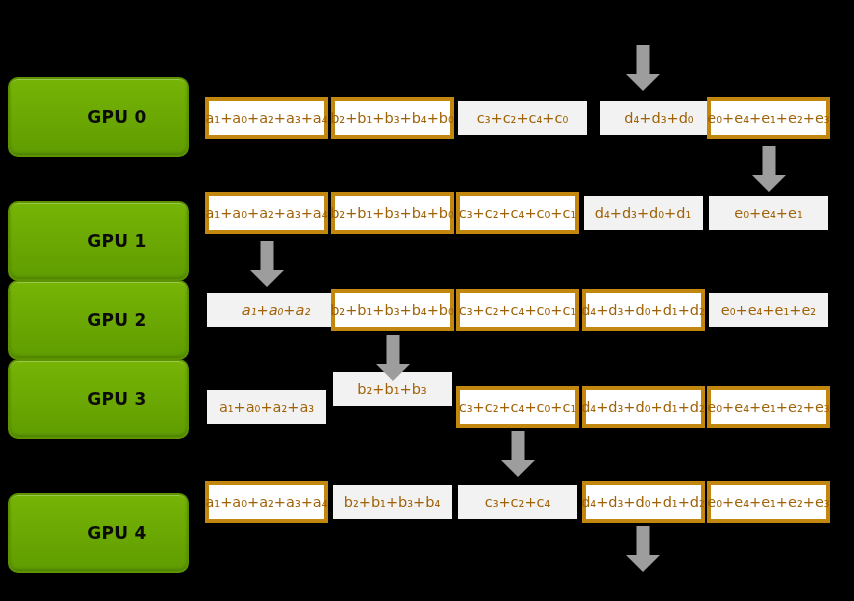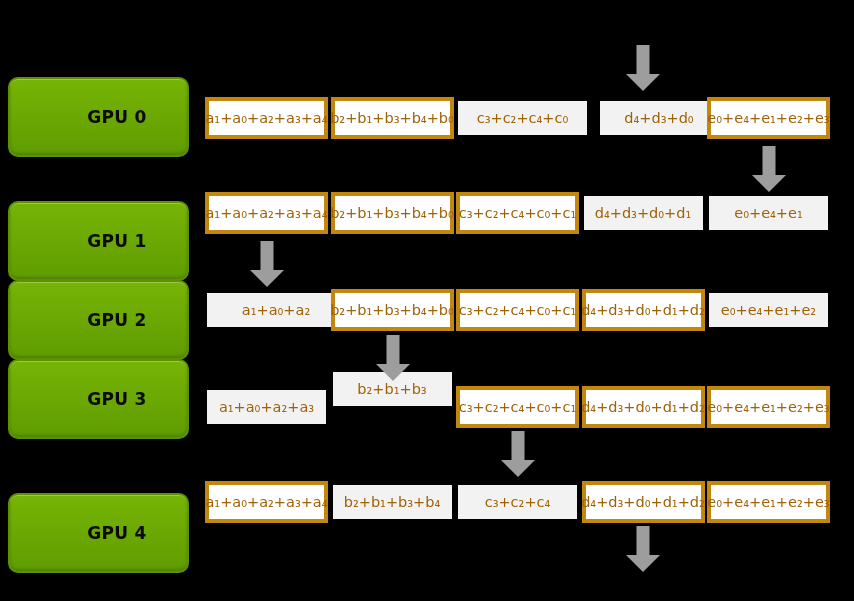--- a/index.html
+++ b/index.html
@@ -104,21 +104,21 @@
       </div>
       <div class="cell hl" style="left: 456px; top: 192px; width: 123px; height: 42px;">
         <span>c₃+c₂+c₄+c₀+c₁</span>
       </div>
       <div class="cell plain" style="left: 583.5px; top: 196px; width: 119px; height: 34px;">
         <span>d₄+d₃+d₀+d₁</span>
       </div>
       <div class="cell plain" style="left: 709px; top: 196px; width: 119px; height: 34px;">
         <span>e₀+e₄+e₁</span>
       </div>
-      <div class="cell plain" style="left: 207px; top: 293px; width: 138px; height: 34px;">
+      <div class="cell plain" style="left: 207px; top: 293px; width: 138px; height: 34px; font-style: italic;">
         <span>a₁+a₀+a₂</span>
       </div>
       <div class="cell hl" style="left: 330.5px; top: 289px; width: 123px; height: 42px;">
         <span>b₂+b₁+b₃+b₄+b₀</span>
       </div>
       <div class="cell hl" style="left: 456px; top: 289px; width: 123px; height: 42px;">
         <span>c₃+c₂+c₄+c₀+c₁</span>
       </div>
       <div class="cell hl" style="left: 581.5px; top: 289px; width: 123px; height: 42px;">
         <span>d₄+d₃+d₀+d₁+d₂</span>

